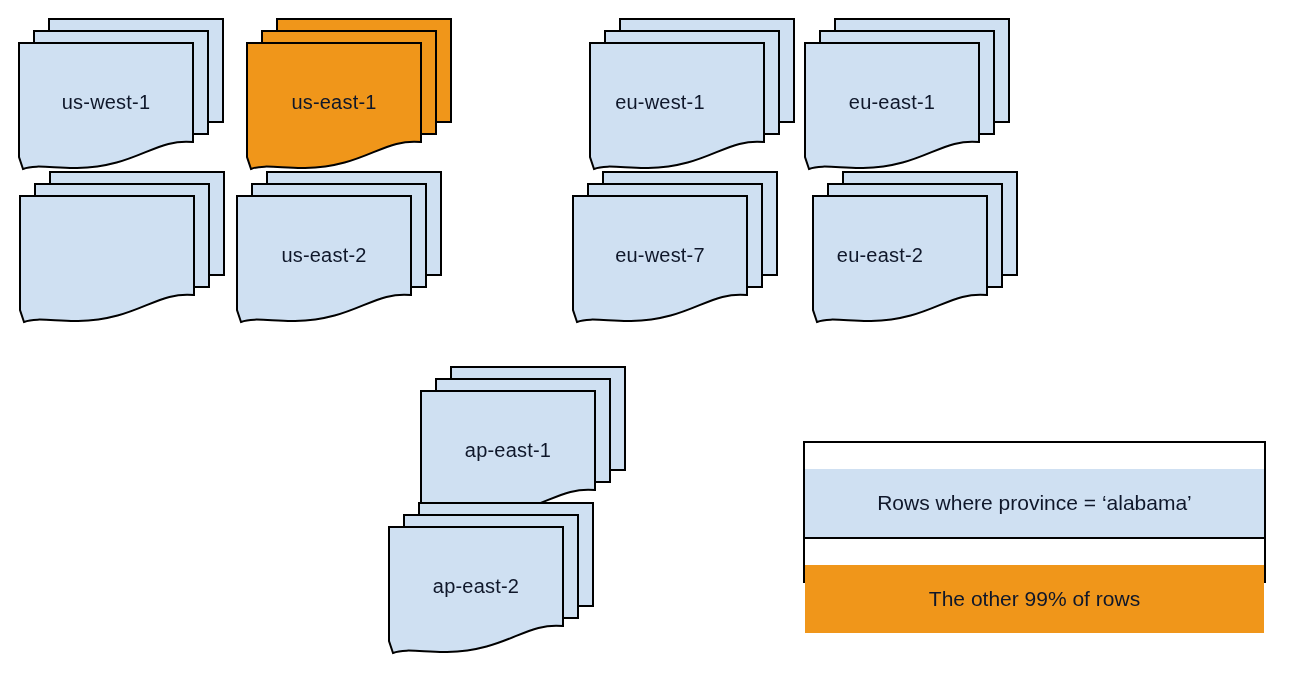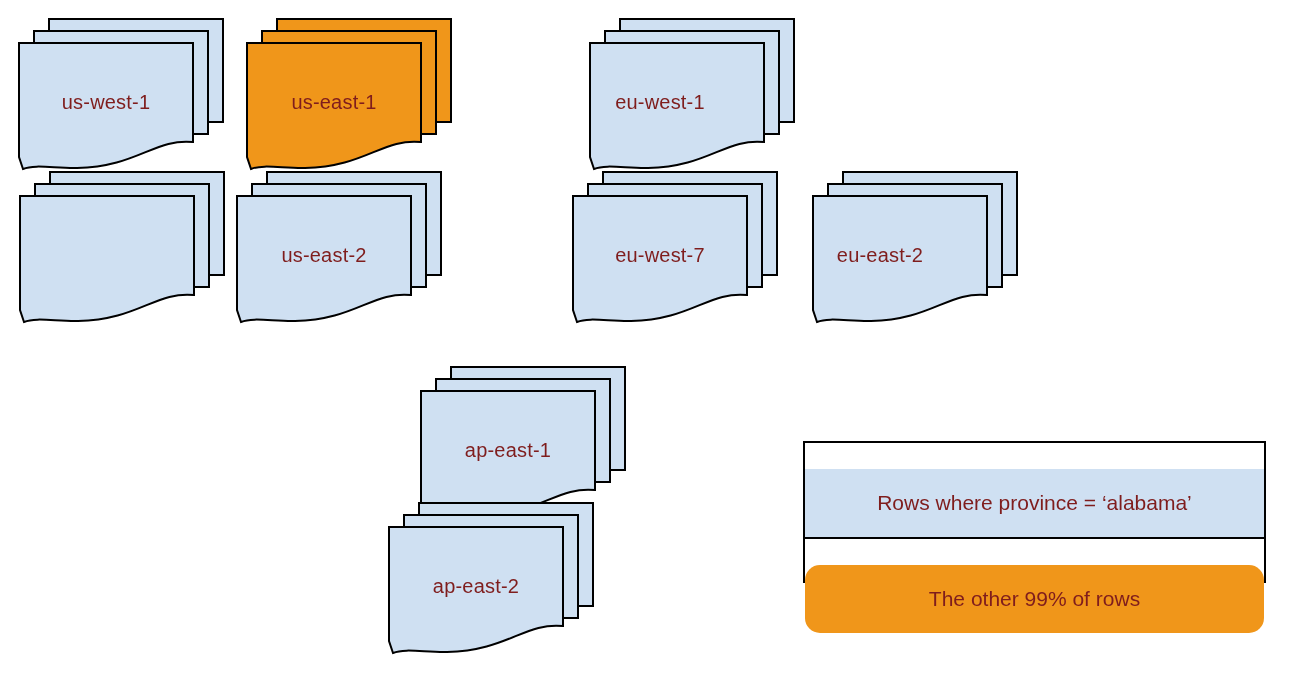--- a/index.html
+++ b/index.html
@@ -6,21 +6,21 @@
     margin: 0;
     padding: 0;
     background: #ffffff;
   }
   #canvas {
     position: relative;
     width: 1296px;
     height: 680px;
     background: #ffffff;
     font-family: "Liberation Sans", sans-serif;
-    color: #7f1d1d;
+    color: #0f172a;
     overflow: hidden;
   }
   .stack {
     position: absolute;
     width: 207px;
     height: 153px;
   }
   .stack svg { display: block; }
   .sheet {
     fill: var(--region-fill, #CFE0F2);
@@ -61,21 +61,20 @@
     margin-top: 26px;
   }
   .legend-row.blue {
     height: 70px;
     background: var(--region-fill, #CFE0F2);
     border-bottom: 2px solid var(--stroke, #000000);
   }
   .legend-row.orange {
     height: 68px;
     background: var(--highlight-fill, #F0961A);
-    border-radius: 15px;
   }
 </style>
 </head>
 <body>
 
 <div id="canvas">
 
   <div class="stack" style="left:18px; top:18px;">
     <svg width="207" height="153" viewBox="0 0 207 153">
       <rect class="sheet" x="31" y="1" width="174" height="103"></rect>
@@ -96,20 +95,28 @@
 
   <div class="stack" style="left:572px; top:18px;padding-left:17px;">
     <svg width="207" height="153" viewBox="0 0 207 153">
       <rect class="sheet" x="31" y="1" width="174" height="103"></rect>
       <rect class="sheet" x="16" y="13" width="174" height="103"></rect>
       <path class="sheet" d="M1 25 H175 V124 C137 120 119 149 59 150 C37 150.5 17 146 5 151 L1 139 Z"></path>
     </svg>
     <span class="stack-label">eu-west-1</span>
   </div>
 
+  <div class="stack" style="left:804px; top:18px;">
+    <svg width="207" height="153" viewBox="0 0 207 153">
+      <rect class="sheet" x="31" y="1" width="174" height="103"></rect>
+      <rect class="sheet" x="16" y="13" width="174" height="103"></rect>
+      <path class="sheet" d="M1 25 H175 V124 C137 120 119 149 59 150 C37 150.5 17 146 5 151 L1 139 Z"></path>
+    </svg>
+    <span class="stack-label">eu-east-1</span>
+  </div>
 
   <div class="stack" style="left:19px; top:171px;">
     <svg width="207" height="153" viewBox="0 0 207 153">
       <rect class="sheet" x="31" y="1" width="174" height="103"></rect>
       <rect class="sheet" x="16" y="13" width="174" height="103"></rect>
       <path class="sheet" d="M1 25 H175 V124 C137 120 119 149 59 150 C37 150.5 17 146 5 151 L1 139 Z"></path>
     </svg>
   </div>
 
   <div class="stack" style="left:236px; top:171px;">

